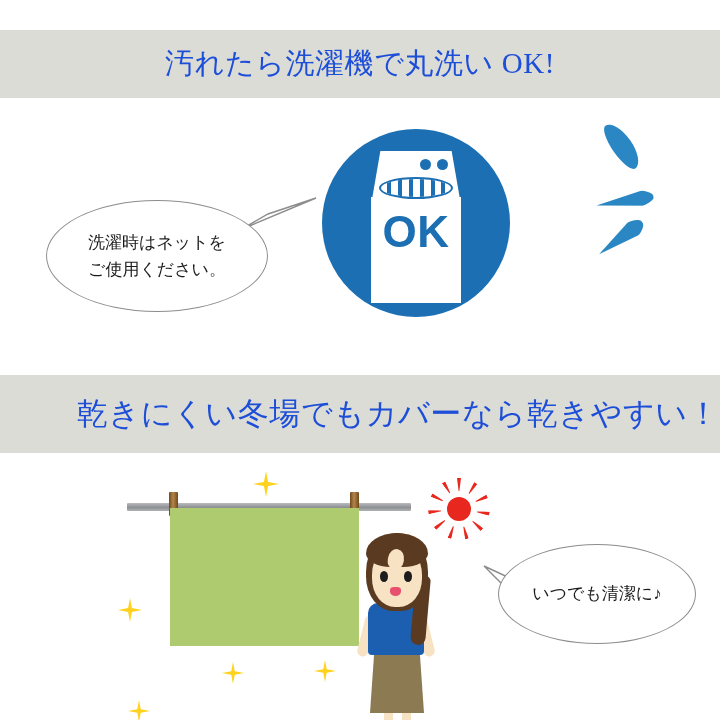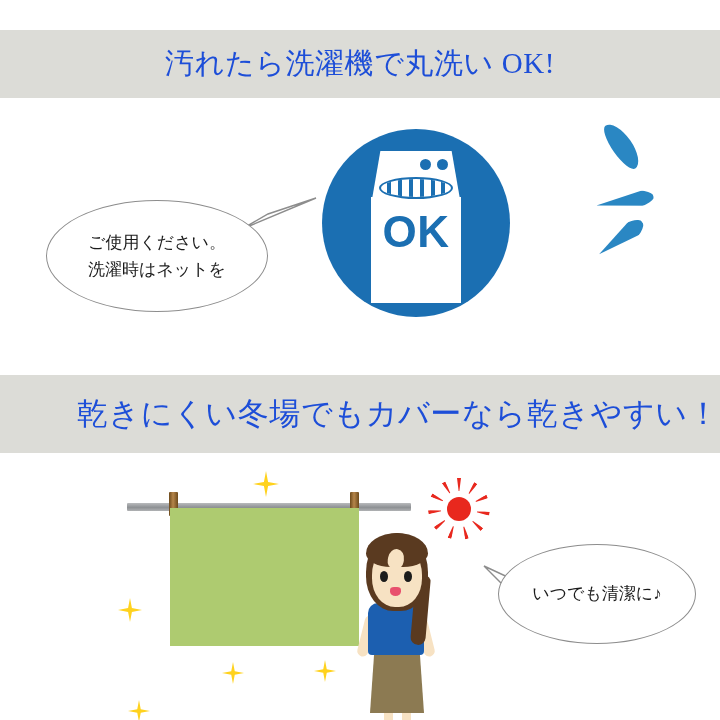--- a/index.html
+++ b/index.html
@@ -147,22 +147,22 @@
     <div class="drop d3"></div>
   </div>
 
   <div class="tail" style="left:238px;top:196px;">
     <svg width="90" height="40" viewBox="0 0 90 40">
       <path d="M2 34 L78 2 L30 18 Z" fill="#ffffff" stroke="#8d8d8d" stroke-width="1.4"></path>
     </svg>
   </div>
   <div class="bubble" id="bubble1">
     <div class="txt">
+      <div>洗濯時はネットを</div>
       <div>ご使用ください。</div>
-      <div>洗濯時はネットを</div>
     </div>
   </div>
 
   <div class="banner" id="banner2">
     <span>乾きにくい冬場でもカバーなら乾きやすい！</span>
   </div>
 
   <div class="pole"></div>
   <div class="pin p1"></div>
   <div class="pin p2"></div>

